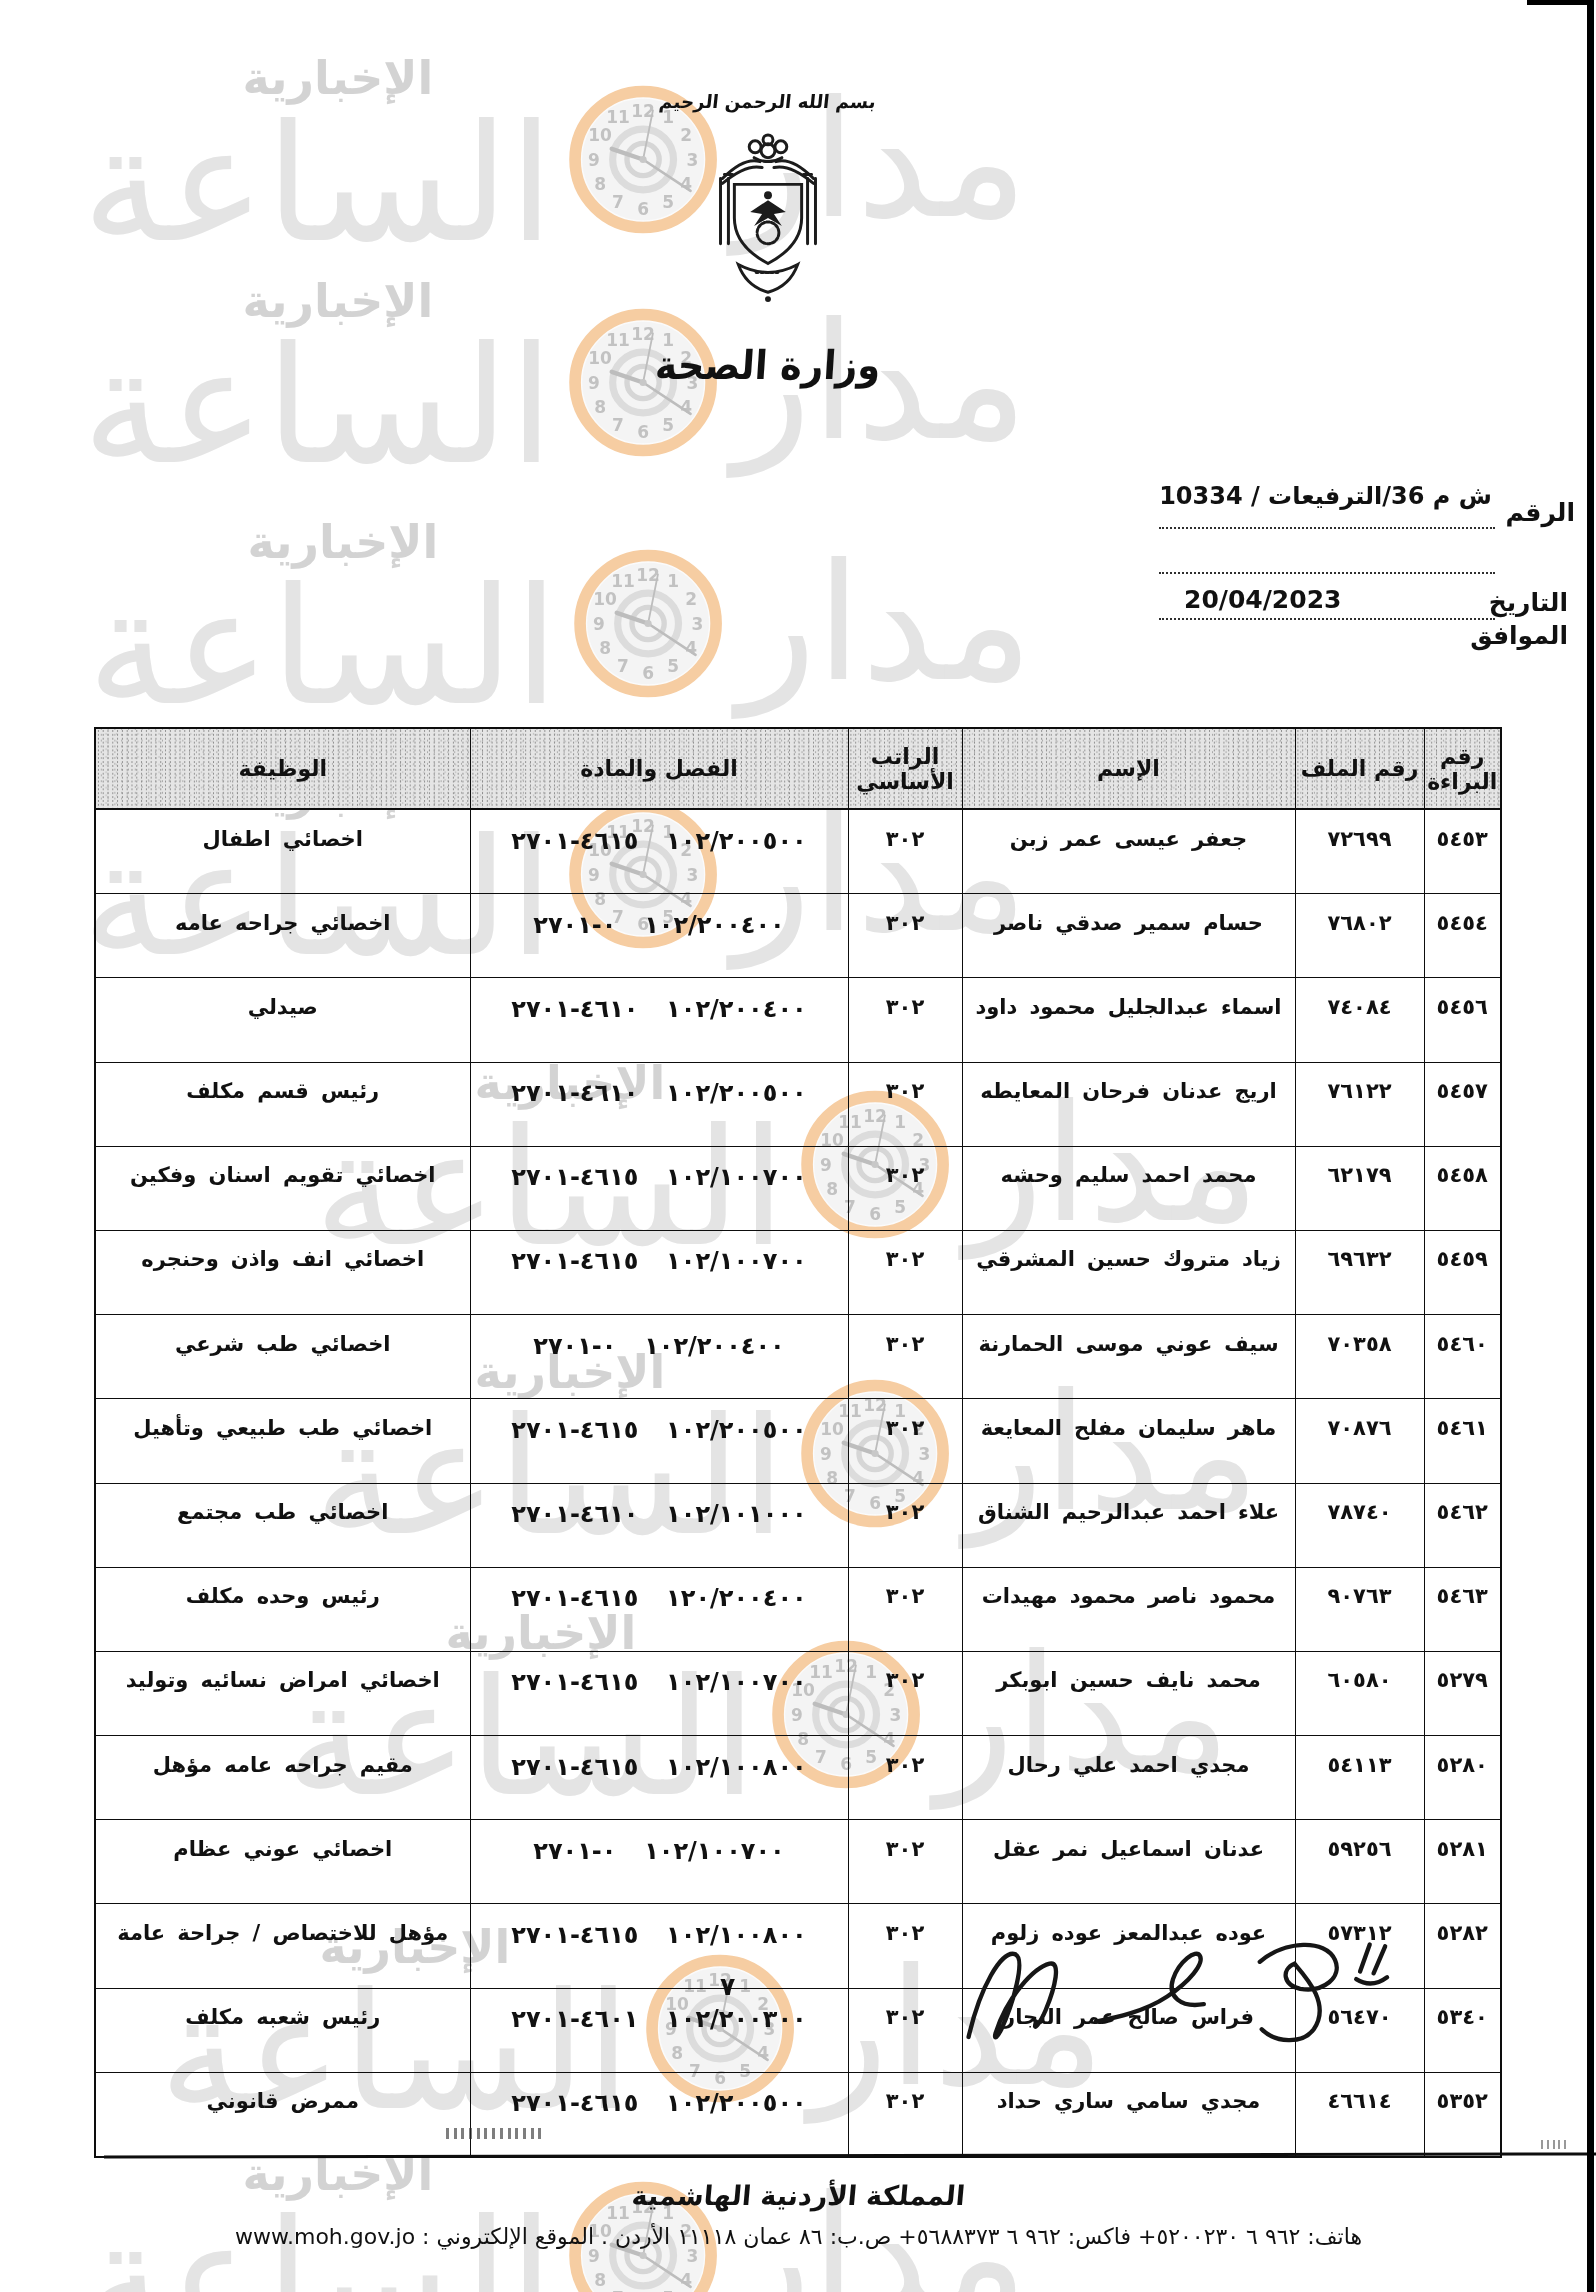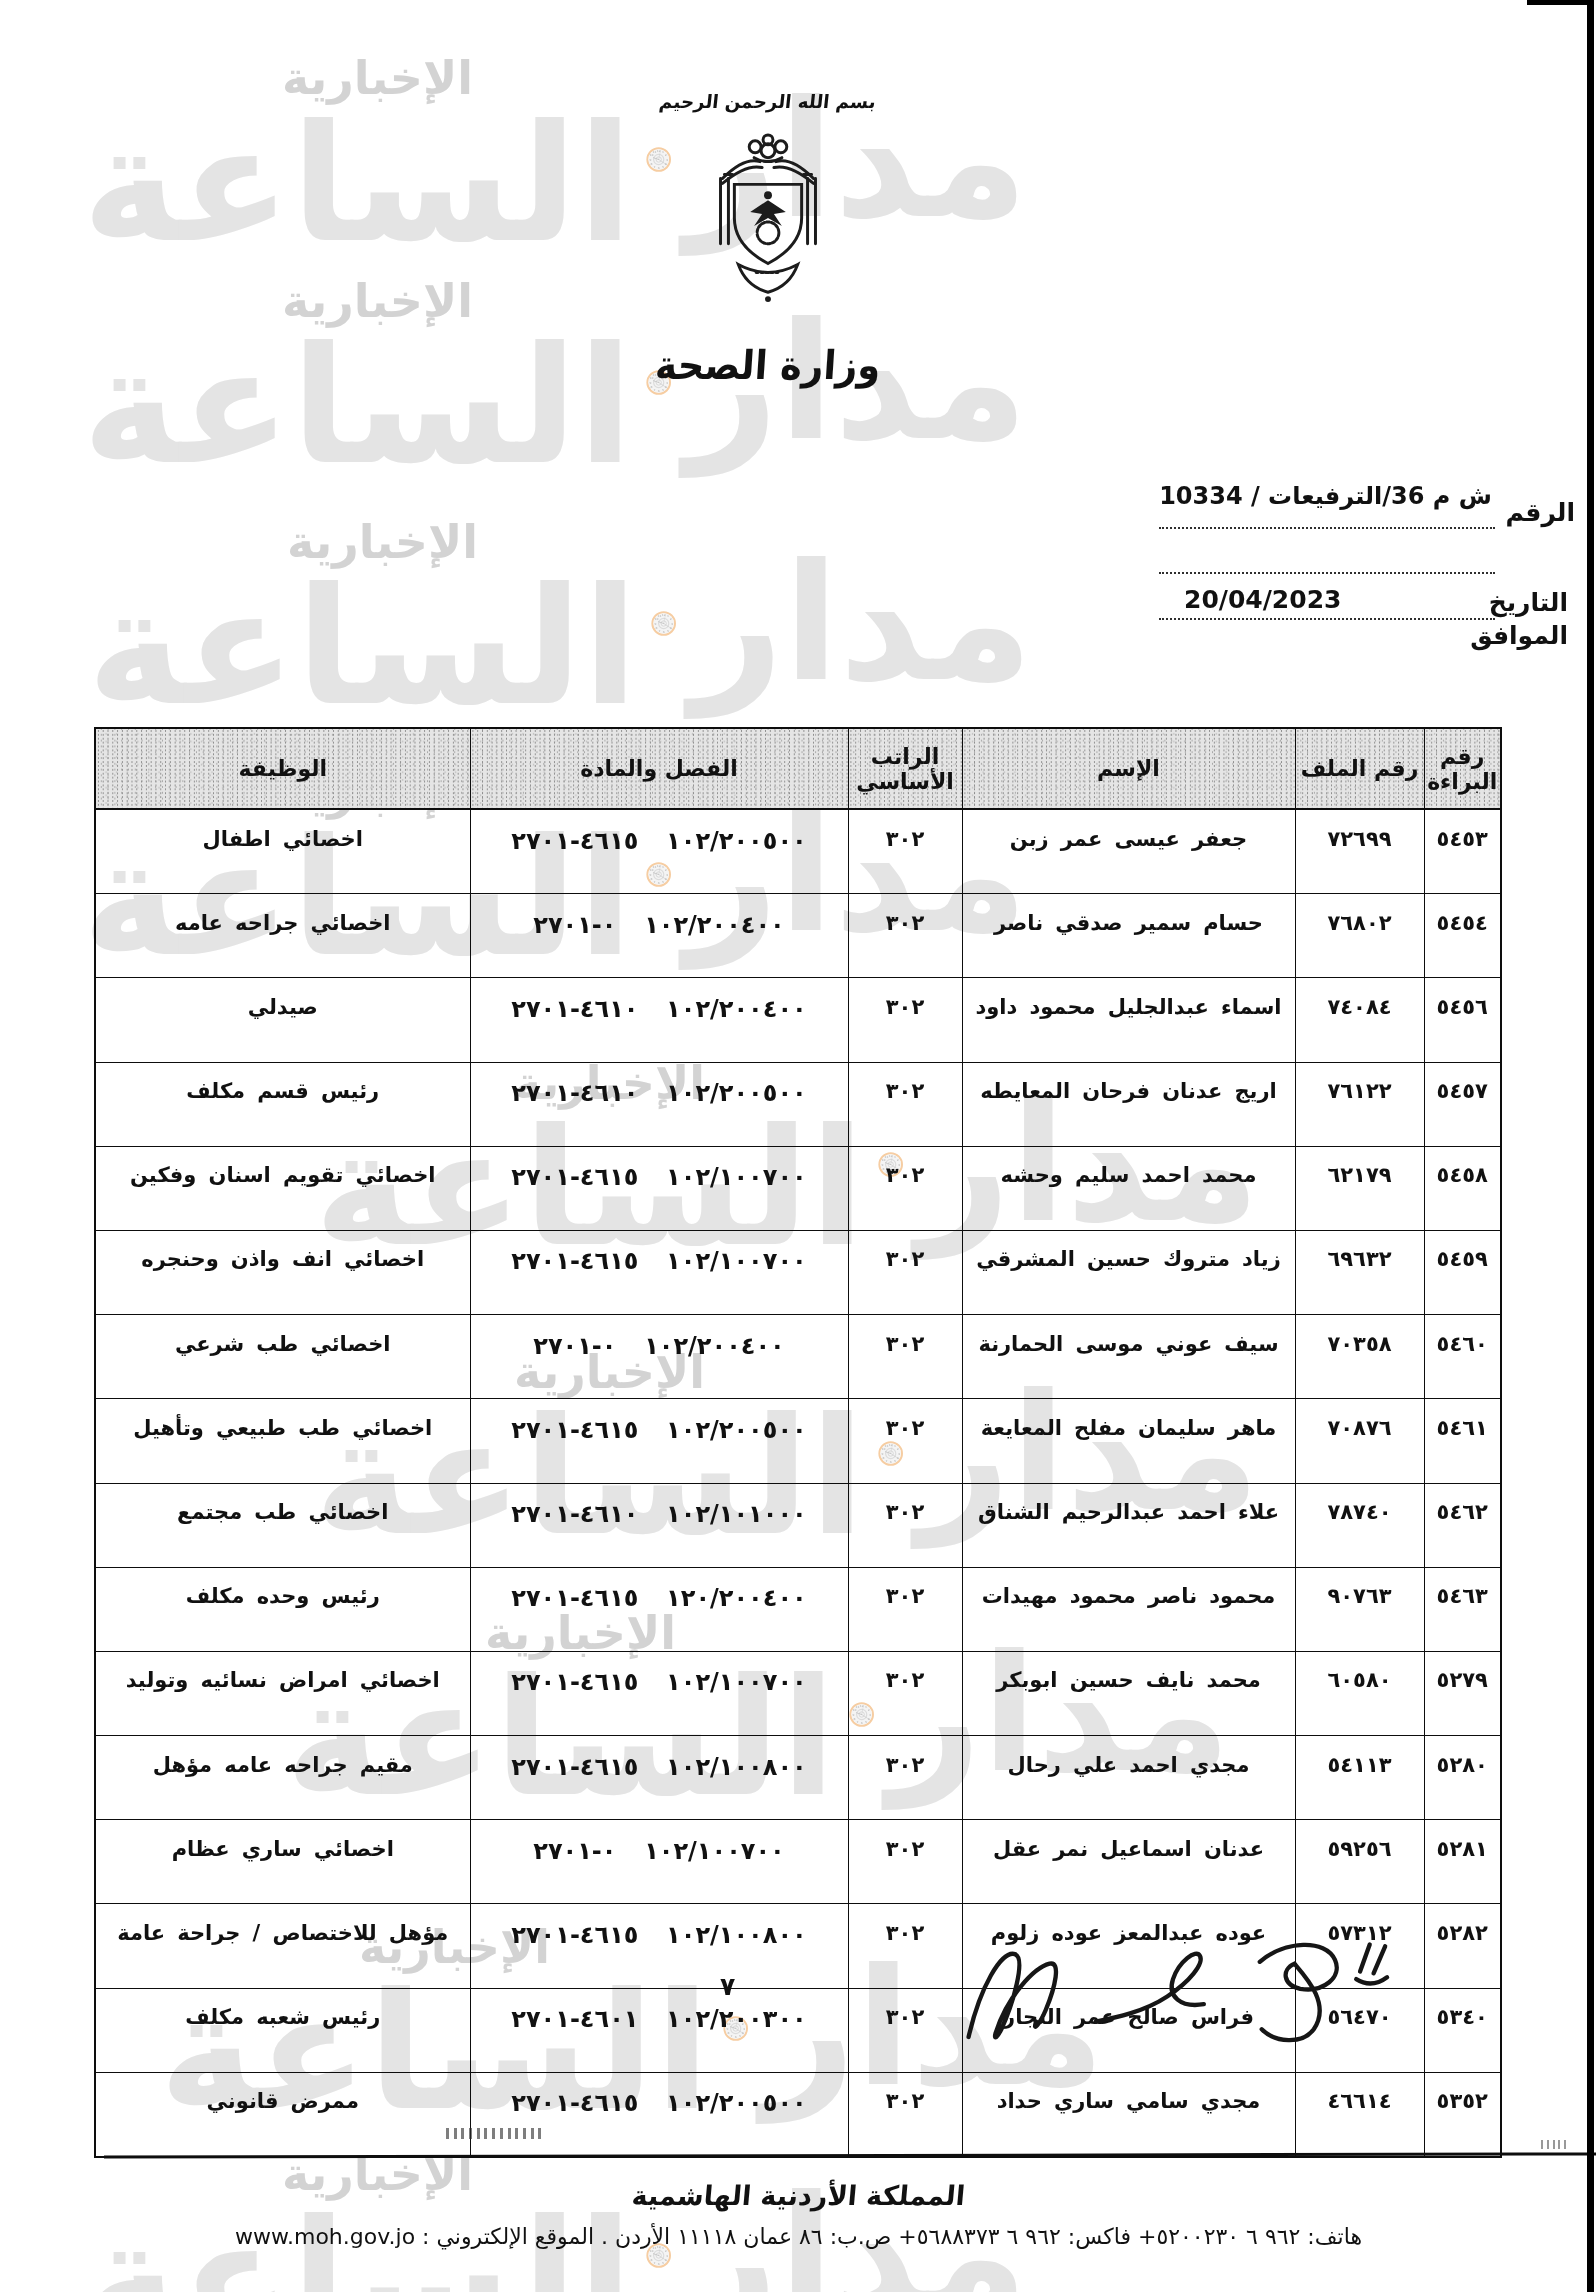--- a/index.html
+++ b/index.html
@@ -5,21 +5,21 @@
   html,body{margin:0;padding:0;background:#ffffff;}
   .page{position:relative;width:1597px;height:2292px;background:#fff;overflow:hidden;
         direction:rtl;font-family:"DejaVu Sans",sans-serif;color:#111;}
   .abs{position:absolute;}
   .z2{z-index:2;}
 
   
   #wm-layer{position:absolute;inset:0;z-index:0;pointer-events:none;}
   .wm{position:absolute;width:946px;height:290px;display:flex;direction:rtl;
       align-items:center;justify-content:center;gap:13.5px;}
-  .wm-big{font-size:162px;font-weight:bold;color:#e4e4e4;line-height:1;white-space:nowrap;}
+  .wm-big{font-size:162px;font-weight:normal;color:#e4e4e4;line-height:1;white-space:nowrap;}
   .wm-col{display:flex;flex-direction:column;align-items:center;}
   .wm-small{font-size:46px;font-weight:bold;color:#d3d3d3;line-height:1.05;margin-left:40px;}
 
   
   .bismillah{top:91px;left:637px;width:261px;text-align:center;font-size:18.3px;font-weight:bold;
              transform:skewX(-6deg);}
   .crest{top:127px;left:708px;width:120px;height:183px;}
   .ministry{top:344px;left:623px;width:290px;text-align:center;font-size:37px;font-weight:bold;
             transform:scale(1,1.08) skewX(-4deg);}
 
@@ -522,21 +522,21 @@
             <td class="cell-num">٣٠٢</td>
             <td class="cell-chapter">١٠٢/١٠٠٨٠٠ ٤٦١٥-٢٧٠١</td>
             <td class="cell-job">مقيم جراحه عامه مؤهل</td>
           </tr>
           <tr>
             <td class="cell-num">٥٢٨١</td>
             <td class="cell-num">٥٩٢٥٦</td>
             <td class="cell-name">عدنان اسماعيل نمر عقل</td>
             <td class="cell-num">٣٠٢</td>
             <td class="cell-chapter">١٠٢/١٠٠٧٠٠ ٠-٢٧٠١</td>
-            <td class="cell-job">اخصائي ساري عظام</td>
+            <td class="cell-job">اخصائي عوني عظام</td>
           </tr>
           <tr>
             <td class="cell-num">٥٢٨٢</td>
             <td class="cell-num">٥٧٣١٢</td>
             <td class="cell-name">عوده عبدالمعز عوده زلوم</td>
             <td class="cell-num">٣٠٢</td>
             <td class="cell-chapter">١٠٢/١٠٠٨٠٠ ٤٦١٥-٢٧٠١</td>
             <td class="cell-job">مؤهل للاختصاص / جراحة عامة</td>
           </tr>
           <tr>

